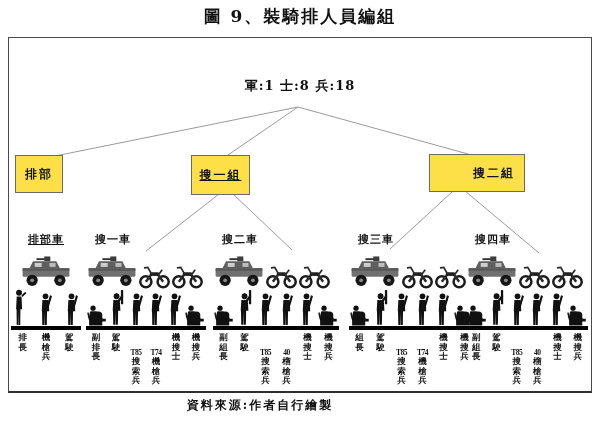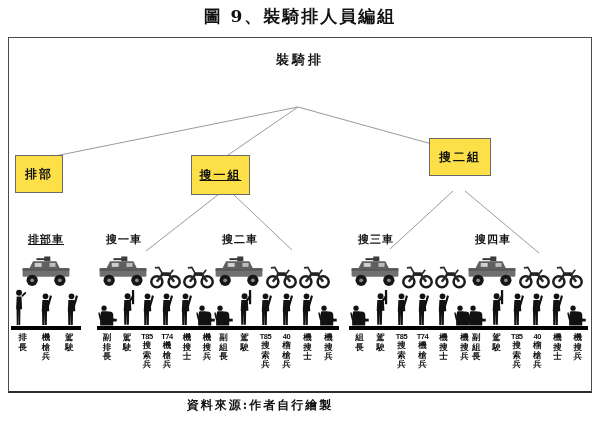--- a/index.html
+++ b/index.html
@@ -10,39 +10,39 @@
     border:1px solid #4a4a4a;border-bottom:2px solid #2e2e2e;}
   .root-name{position:absolute;top:13px;left:0;width:100%;text-align:center;
     font-size:13px;font-weight:bold;letter-spacing:3px;}
   .root-stats{position:absolute;top:39px;left:0;width:100%;text-align:center;
     font-size:13px;font-weight:bold;letter-spacing:1px;}
   .connectors{position:absolute;left:0;top:0;width:582px;height:353px;pointer-events:none;}
   .node-box{position:absolute;border:1px solid #6a6a6a;background:#fde047;display:flex;
     align-items:center;justify-content:center;font-size:12px;font-weight:bold;letter-spacing:2px;}
   #box-hq{left:6px;top:117px;width:46px;height:36px;}
   #box-s1{left:182px;top:117px;width:57px;height:38px;text-decoration:underline;}
-  #box-s2{left:420px;top:100px;width:60px;height:36px;}
+  #box-s2{left:420px;top:116px;width:60px;height:36px;padding-left:34px;}
   .unit-group{position:absolute;top:194px;}
   #g0{left:2px;width:70px;}
-  #g1{left:88px;width:120px;}
+  #g1{left:77px;width:120px;}
   #g2{left:204px;width:126px;}
   #g3{left:340px;width:126px;}
   #g4{left:457px;width:122px;}
   .g-label{height:15px;font-size:11px;font-weight:bold;letter-spacing:1px;text-align:center;}
   #g0 .g-label{width:100%;text-decoration:underline;}
   .sub .g-label{width:54px;}
   .g-vehicles{display:flex;align-items:flex-end;height:42px;}
   #g0 .g-vehicles{justify-content:center;}
   .g-vehicles svg{display:block;}
   .g-soldiers{display:flex;align-items:flex-end;justify-content:space-between;height:37px;padding:0 1px;}
   .g-platform{height:4px;background:#000;}
   .g-roles{display:flex;justify-content:space-between;padding-top:3px;}
   .role-label{flex:1;text-align:center;font-size:8.5px;font-weight:bold;line-height:1.12;}
   .role-label span{display:block;}
-  .rl-h{font-size:7.5px;font-family:Liberation Sans, sans-serif;letter-spacing:-0.5px;}
+  .rl-h{font-size:7.5px;font-family:Liberation Serif, serif;letter-spacing:-0.5px;margin-top:16px;}
   .source-line{position:absolute;top:397px;left:0;width:520px;text-align:center;
     font-size:12px;font-weight:bold;letter-spacing:2px;}
 </style>
 </head>
 <body>
 
 <svg width="0" height="0" style="position:absolute" aria-hidden="true">
   <defs>
     <symbol id="humvee" viewBox="0 0 60 38">
       <rect x="19" y="2.5" width="10" height="2.2" fill="#333"></rect>
@@ -98,21 +98,21 @@
       <path d="M289 69 L46 118"></path>
       <path d="M289 69 L219 117"></path>
       <path d="M289 69 L459 116"></path>
       <path d="M210 156 L137 213"></path>
       <path d="M224 156 L283 212"></path>
       <path d="M444 153 L381 211"></path>
       <path d="M456 153 L530 215"></path>
     </g>
   </svg>
 
-  <div class="root-name">裝騎排</div>
+  <div class="root-stats">軍:1 士:8 兵:18</div>
 
   <div class="node-box" id="box-hq">排部</div>
   <div class="node-box" id="box-s1">搜一組</div>
   <div class="node-box" id="box-s2">搜二組</div>
 
   <div class="unit-group" id="g0">
     <div class="g-label">排部車</div>
     <div class="g-vehicles">
         <svg viewBox="0 0 60 38" width="52" height="33">
           <use href="#humvee"></use>

